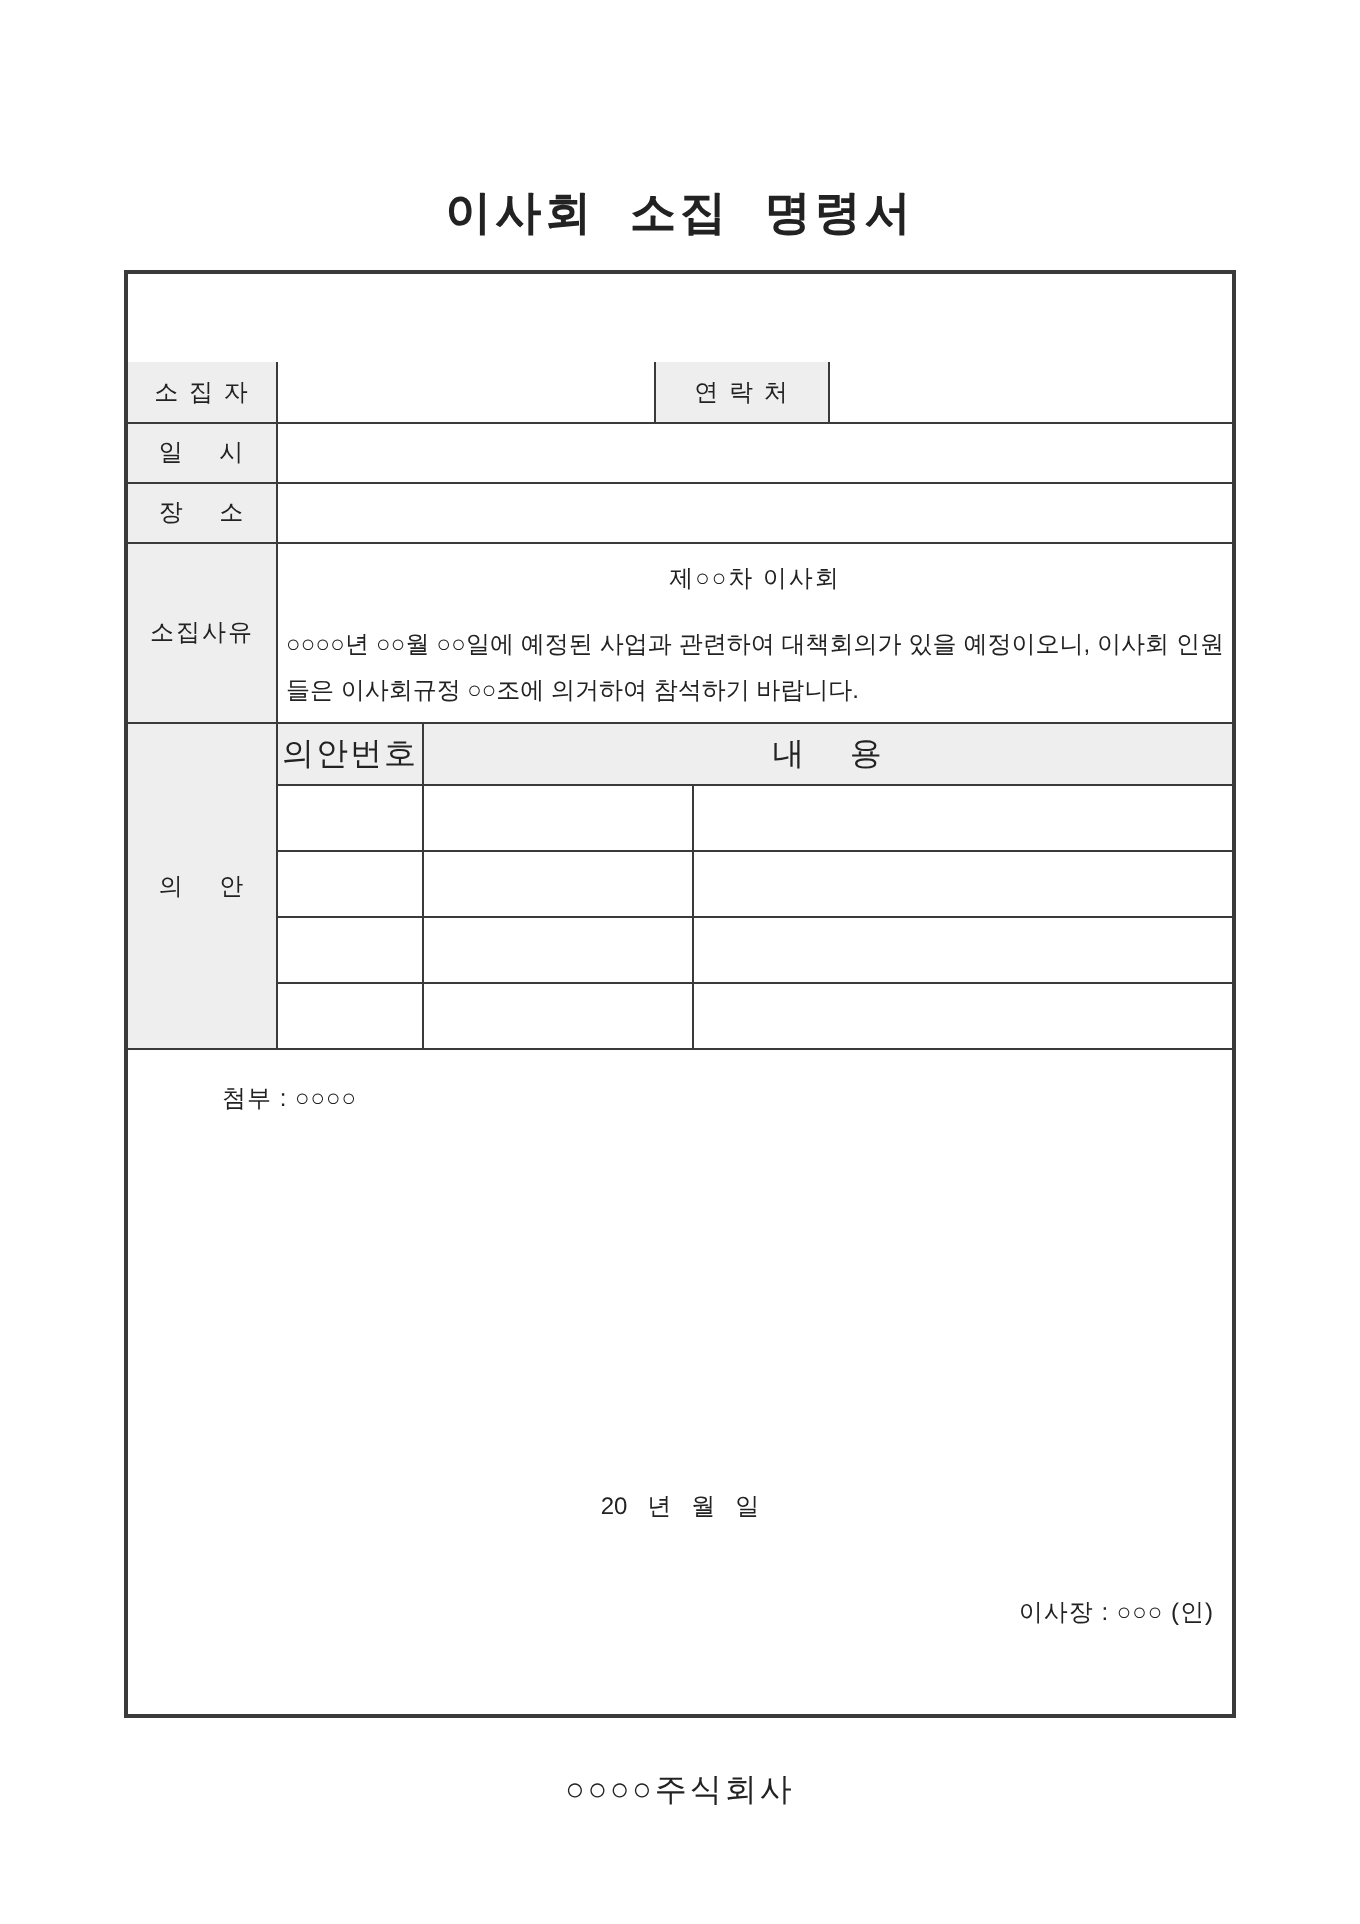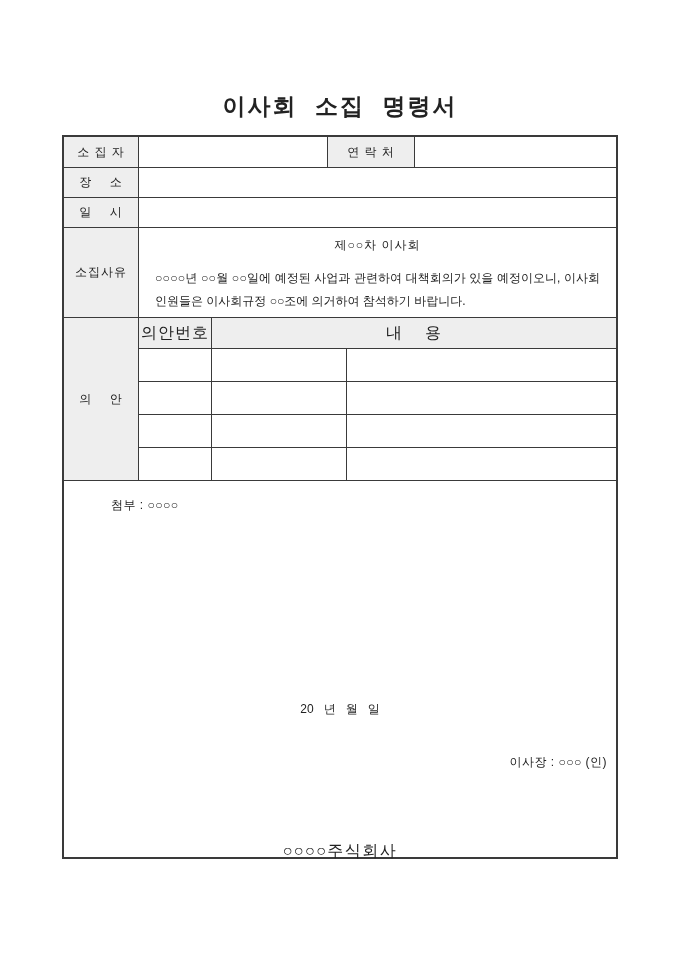--- a/index.html
+++ b/index.html
@@ -16,35 +16,35 @@
     text-align:center; font-size:23px; font-weight:700;
     letter-spacing:2px; word-spacing:9px; white-space:pre;
   }
 
   .form-table {
     position:absolute; left:62px; top:135px; width:556px; height:724px;
     border:2px solid var(--border,#3a3a3a);
     display:flex; flex-direction:column; background:#fff;
   }
   .row { display:flex; flex:0 0 auto; border-top:1px solid var(--border,#3a3a3a); min-height:0; }
-  .row:first-child { border-top:none; }
+  .row:first-child { border-top:none;margin-top:44px; }
   .h30 { height:30px; } .h90 { height:90px; } .h163 { height:163px; }
   .row.bottom { flex:1 1 auto; }
 
   .cell { min-width:0; border-left:1px solid var(--border,#3a3a3a); }
   .row > .cell:first-child { border-left:none; }
   .label {
     background:var(--label-bg,#eee);
     display:flex; align-items:center; justify-content:center;
     font-size:12px; letter-spacing:1px; white-space:pre;
   }
   .w74 { flex:0 0 74px; } .w87 { flex:0 0 87px; } .w202 { flex:0 0 202px; }
   .flex1 { flex:1 1 auto; }
 
-  .reason-content { padding:9px 16px 4px; font-size:12px; }
+  .reason-content { padding:9px 4px 4px; font-size:12px; }
   .reason-heading { text-align:center; letter-spacing:1px; margin-bottom:13px; }
   .reason-body { text-align:justify; word-break:break-all; line-height:1.9; }
 
   .agenda-grid { flex:1 1 auto; display:flex; flex-direction:column; border-left:1px solid var(--border,#3a3a3a); min-width:0; }
   .agrow { display:flex; border-top:1px solid var(--border,#3a3a3a); min-height:0; }
   .agrow:first-child { border-top:none; }
   .agrow.head-row { flex:0 0 30px; }
   .agrow.data-row { flex:1 1 0; }
   .agcell { min-width:0; border-left:1px solid var(--border,#3a3a3a); }
   .agrow > .agcell:first-child { border-left:none; }
@@ -71,26 +71,26 @@
   <div class="form-table">
 
     <div class="row h30">
       <div class="cell label w74">소 집 자</div>
       <div class="cell flex1"></div>
       <div class="cell label w87">연 락 처</div>
       <div class="cell w202"></div>
     </div>
 
     <div class="row h30">
-      <div class="cell label w74">장    소</div>
+      <div class="cell label w74">일    시</div>
       <div class="cell flex1"></div>
     </div>
 
     <div class="row h30">
-      <div class="cell label w74">일    시</div>
+      <div class="cell label w74">장    소</div>
       <div class="cell flex1"></div>
     </div>
 
     <div class="row h90">
       <div class="cell label w74">소집사유</div>
       <div class="cell flex1 reason-content">
         <div class="reason-heading">제○○차 이사회</div>
         <div class="reason-body">○○○○년 ○○월 ○○일에 예정된 사업과 관련하여 대책회의가 있을 예정이오니, 이사회 인원들은 이사회규정 ○○조에 의거하여 참석하기 바랍니다.</div>
       </div>
     </div>

